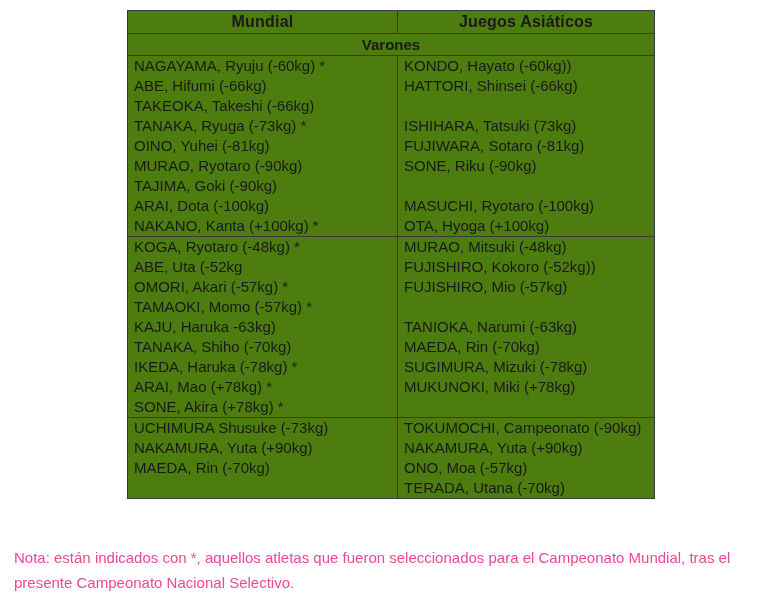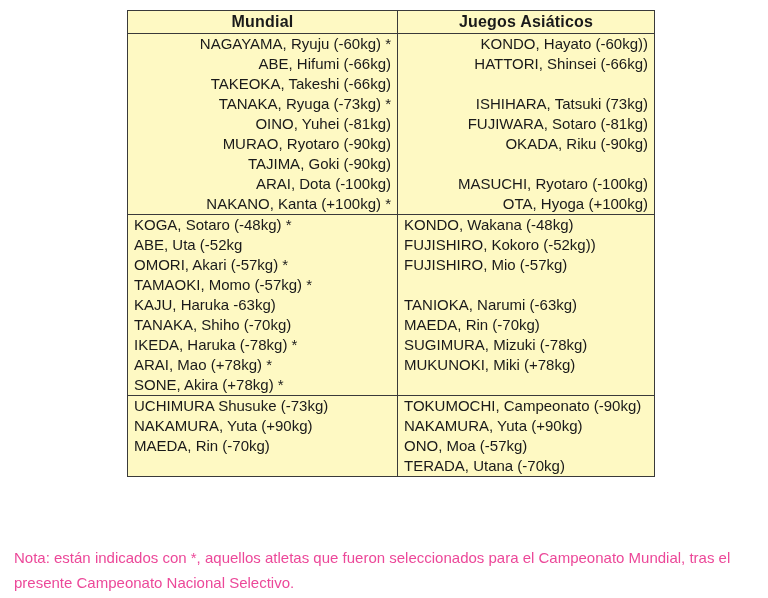--- a/index.html
+++ b/index.html
@@ -15,21 +15,21 @@
   table.selection-table {
     position: absolute;
     left: 127px; top: 10px;
     width: 527px;
     border-collapse: collapse;
     table-layout: fixed;
   }
   table.selection-table th,
   table.selection-table td {
     border: 1px solid #3a3a3a;
-    background: #fef9c3;
+    background: #4d7c0f;
   }
   col.col-mundial { width: 270px; }
   col.col-juegos  { width: 257px; }
 
   tr.col-header-row th {
     height: 23px;
     font-size: 16px;
     font-weight: bold;
     text-align: center;
     vertical-align: middle;
@@ -40,21 +40,21 @@
     font-size: 15px;
     font-weight: bold;
     text-align: center;
     vertical-align: middle;
   }
   tr.content-row td {
     vertical-align: top;
     padding: 0 6px;
     font-size: 15px;
   }
-  tr.content-row.varones td { height: 179px; text-align: right; }
+  tr.content-row.varones td { height: 179px; }
   tr.content-row.mujeres td { height: 181px; }
   tr.content-row.mixto   td { height: 77px;  }
 
   .line {
     min-height: 20px;
     line-height: 20px;
     white-space: nowrap;
     overflow: visible;
   }
 
@@ -76,20 +76,23 @@
     <colgroup>
       <col class="col-mundial">
       <col class="col-juegos">
     </colgroup>
     <tbody>
       <tr class="col-header-row">
         <th>Mundial</th>
         <th>Juegos Asiáticos</th>
       </tr>
 
+      <tr class="section-row">
+        <th colspan="2">Varones</th>
+      </tr>
       <tr class="content-row varones">
         <td>
           <div>
               <div class="line">NAGAYAMA, Ryuju (-60kg) *</div>
               <div class="line">ABE, Hifumi (-66kg)</div>
               <div class="line">TAKEOKA, Takeshi (-66kg)</div>
               <div class="line">TANAKA, Ryuga (-73kg) *</div>
               <div class="line">OINO, Yuhei (-81kg)</div>
               <div class="line">MURAO, Ryotaro (-90kg)</div>
               <div class="line">TAJIMA, Goki (-90kg)</div>
@@ -97,45 +100,45 @@
               <div class="line">NAKANO, Kanta (+100kg) *</div>
             </div>
         </td>
         <td>
           <div>
               <div class="line">KONDO, Hayato (-60kg))</div>
               <div class="line">HATTORI, Shinsei (-66kg)</div>
               <div class="line"></div>
               <div class="line">ISHIHARA, Tatsuki (73kg)</div>
               <div class="line">FUJIWARA, Sotaro (-81kg)</div>
-              <div class="line">OKADA, Riku (-90kg)</div>
+              <div class="line">SONE, Riku (-90kg)</div>
               <div class="line"></div>
               <div class="line">MASUCHI, Ryotaro (-100kg)</div>
               <div class="line">OTA, Hyoga (+100kg)</div>
             </div>
         </td>
       </tr>
 
       <tr class="content-row mujeres">
         <td>
           <div>
-              <div class="line">KOGA, Sotaro (-48kg) *</div>
+              <div class="line">KOGA, Ryotaro (-48kg) *</div>
               <div class="line">ABE, Uta (-52kg</div>
               <div class="line">OMORI, Akari (-57kg) *</div>
               <div class="line">TAMAOKI, Momo (-57kg) *</div>
               <div class="line">KAJU, Haruka -63kg)</div>
               <div class="line">TANAKA, Shiho (-70kg)</div>
               <div class="line">IKEDA, Haruka (-78kg) *</div>
               <div class="line">ARAI, Mao (+78kg) *</div>
               <div class="line">SONE, Akira (+78kg) *</div>
             </div>
         </td>
         <td>
           <div>
-              <div class="line">KONDO, Wakana (-48kg)</div>
+              <div class="line">MURAO, Mitsuki (-48kg)</div>
               <div class="line">FUJISHIRO, Kokoro (-52kg))</div>
               <div class="line">FUJISHIRO, Mio (-57kg)</div>
               <div class="line"></div>
               <div class="line">TANIOKA, Narumi (-63kg)</div>
               <div class="line">MAEDA, Rin (-70kg)</div>
               <div class="line">SUGIMURA, Mizuki (-78kg)</div>
               <div class="line">MUKUNOKI, Miki (+78kg)</div>
             </div>
         </td>
       </tr>

